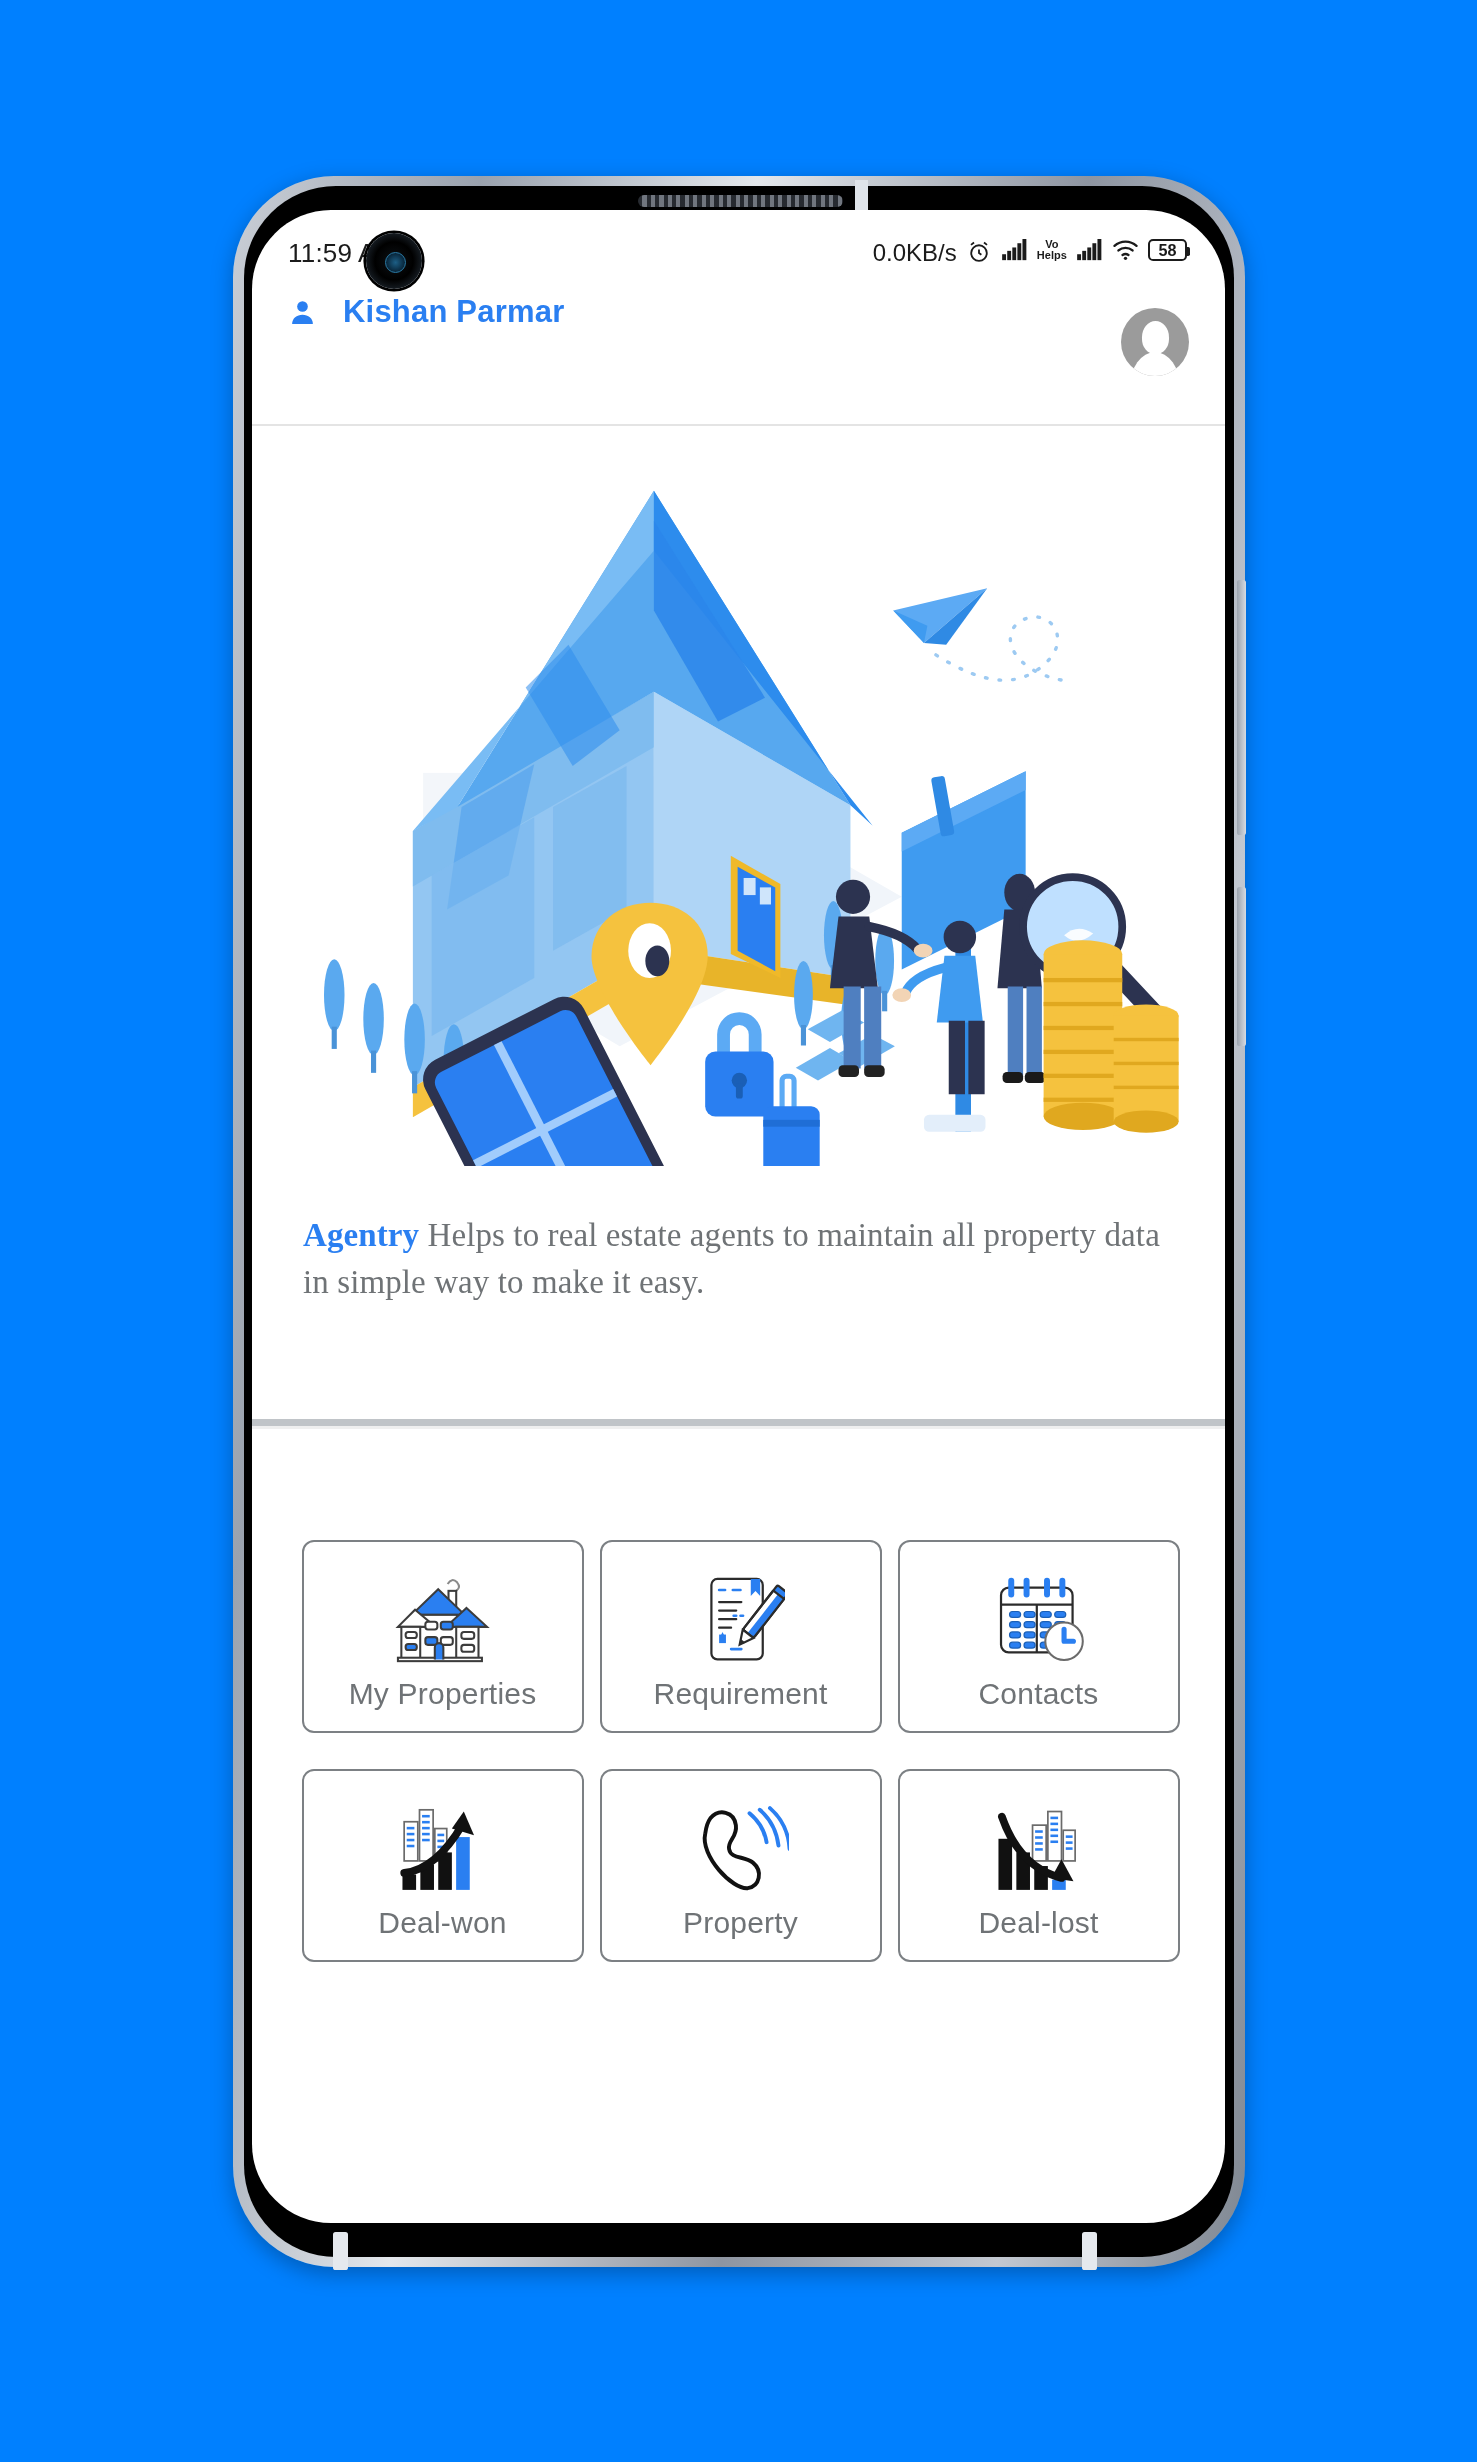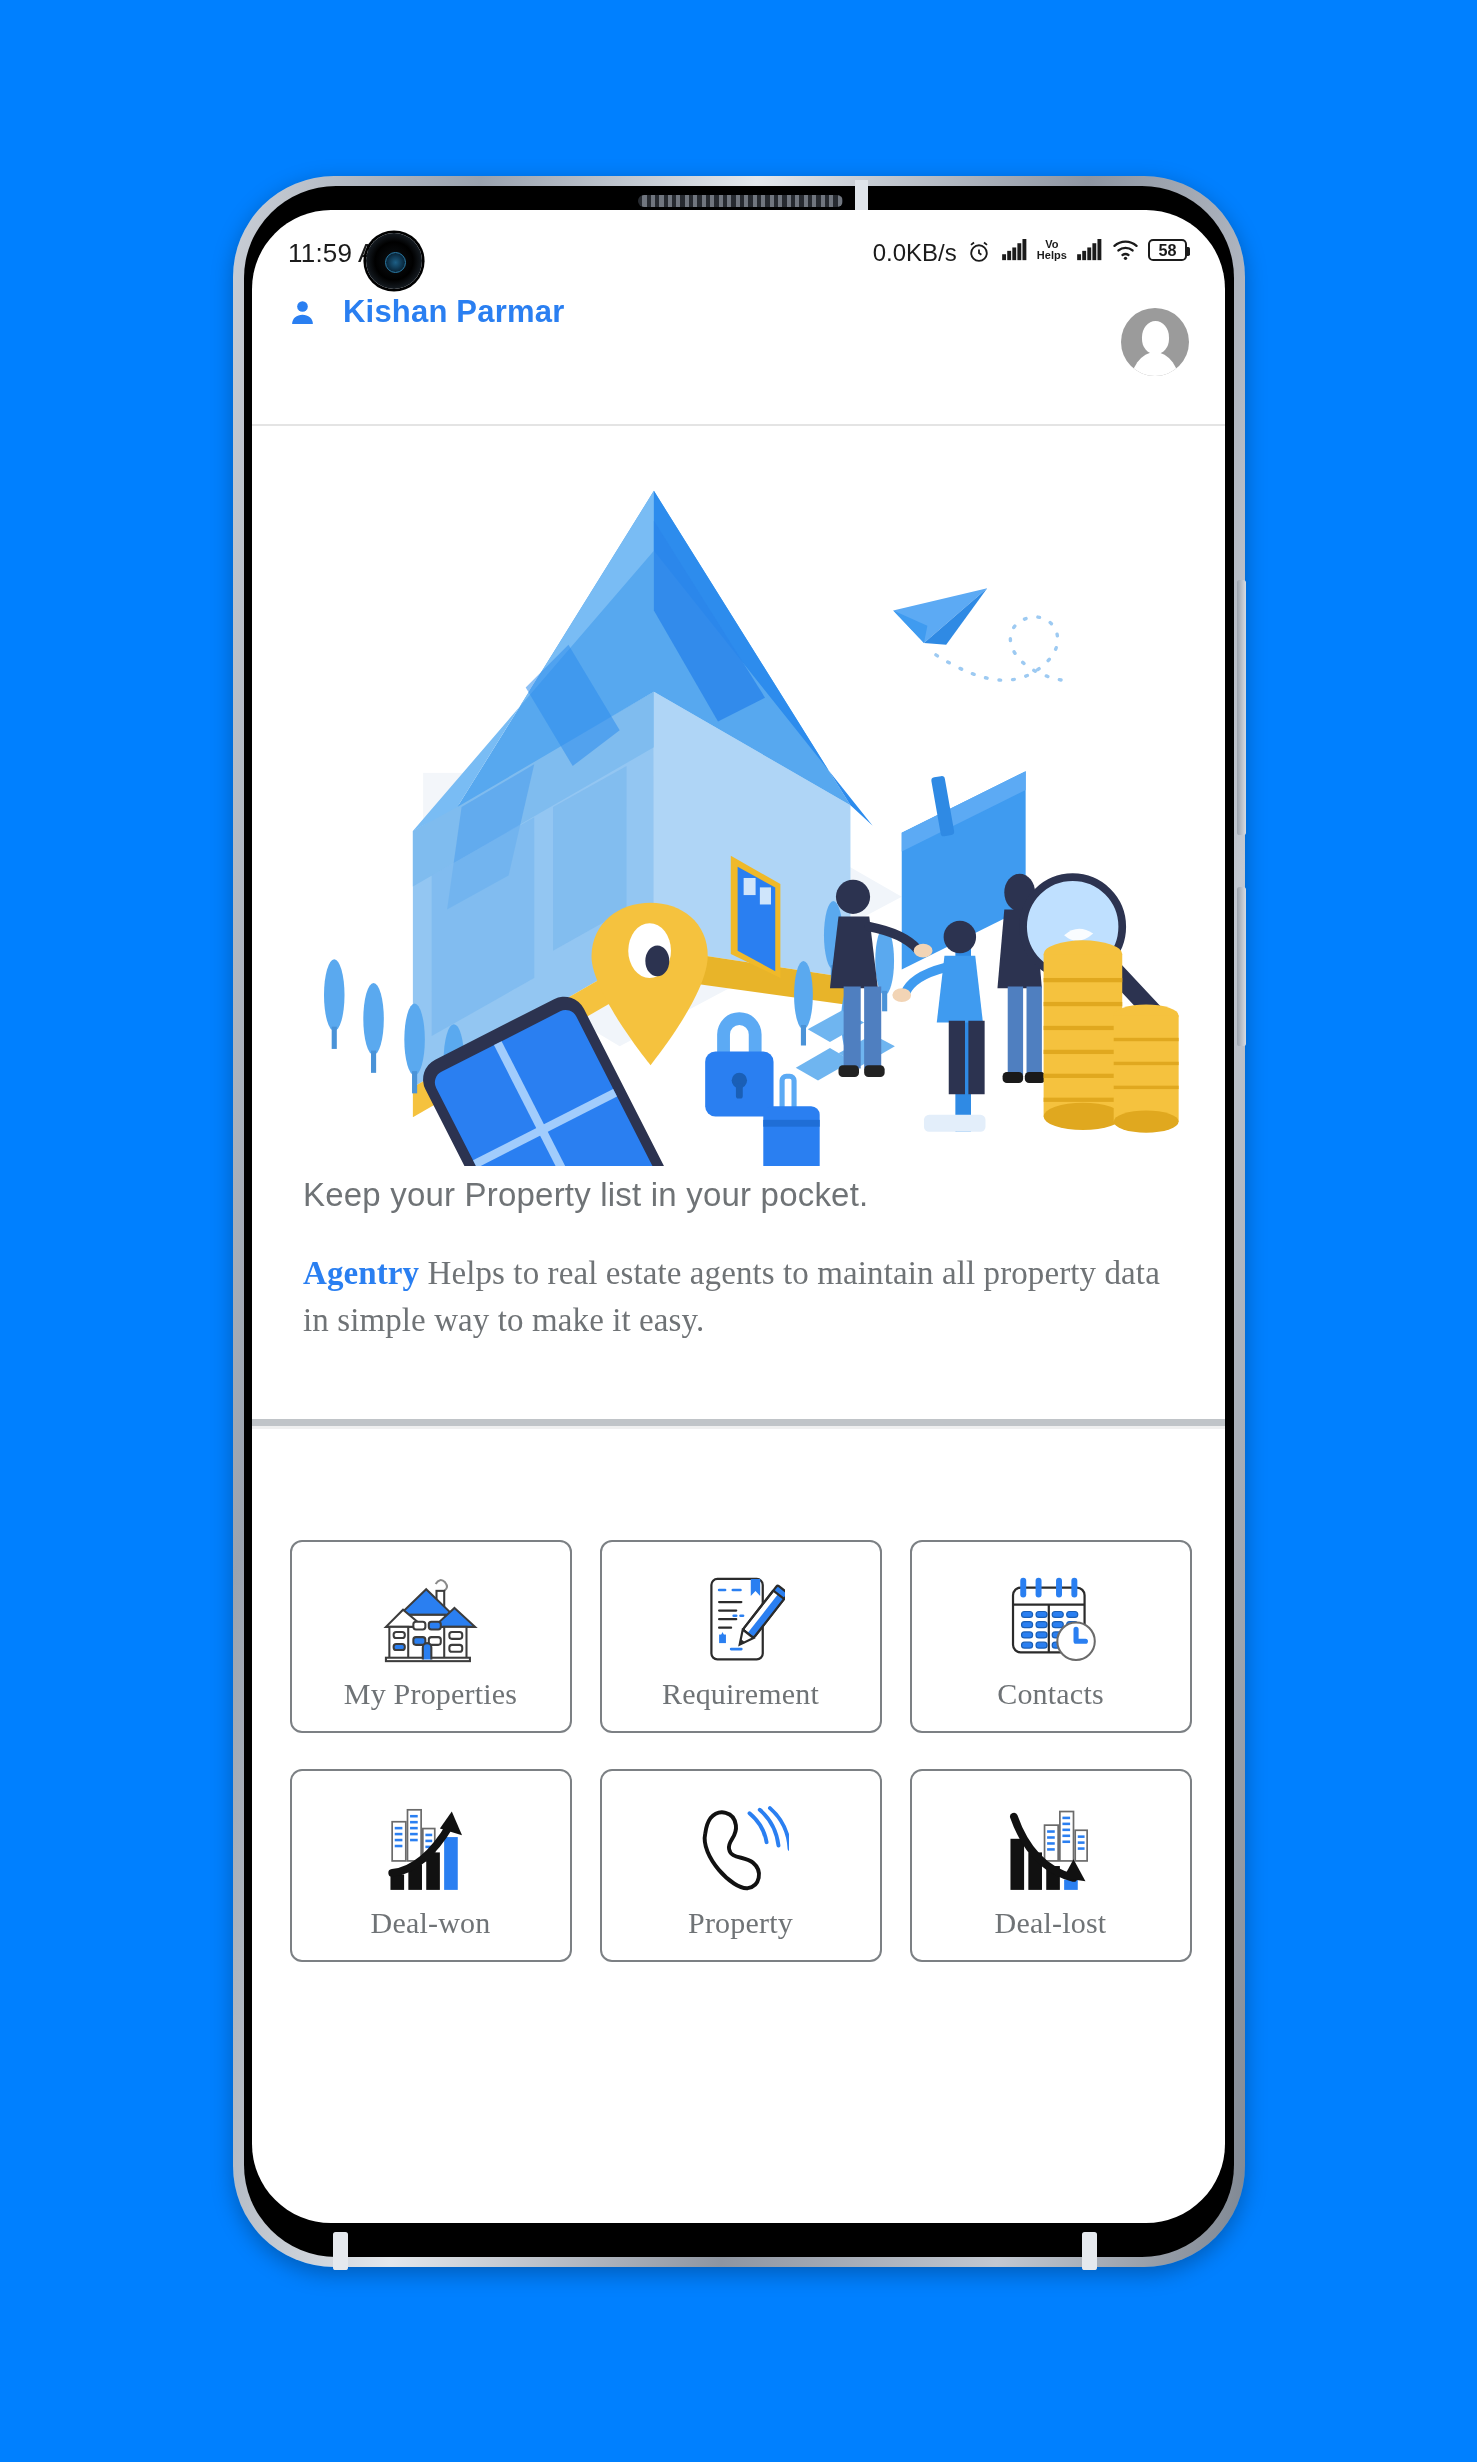--- a/index.html
+++ b/index.html
@@ -152,23 +152,22 @@
   .divider { position:absolute; left:0; top:1209px; width:973px; height:6.8px; background:#c0c4c8; }
   .divider2 { position:absolute; left:0; top:1216px; width:973px; height:2.6px; background:#efefef; }
 
   
   .grid {
     position:absolute; left:19px; top:1330px;
     width:939px;
     display:grid;
     grid-template-columns:repeat(3,282px);
     grid-template-rows:193px 193px;
-    gap:36px 28px;
+    gap:36px 16px;
     justify-content:center;
-    font-family:Liberation Serif, serif;
   }
   .card {
     border:2.6px solid #7c8084;
     border-radius:12px;
     background:#fff;
     display:flex; flex-direction:column;
     align-items:center; justify-content:center;
     gap:5.1px;
     padding-top:6.8px;
   }
@@ -391,21 +390,20 @@
             <rect x="1008" y="710" width="76" height="4"></rect>
               <rect x="1008" y="738" width="76" height="4"></rect>
             <rect x="1008" y="766" width="76" height="4"></rect>
           </g>
           <ellipse cx="1046" cy="808" rx="38" ry="13" fill="#e0a81f"></ellipse>
         </g>
       </svg>
     </div>
 
     <div class="intro">
-      <div class="intro-line1">Keep your Property list in your pocket.</div>
       <div class="intro-line2"><span class="brand">Agentry</span><span> Helps to real estate agents to maintain all property data in simple way to make it easy.</span></div>
     </div>
     <div class="divider"></div>
     <div class="divider2"></div>
 
     <div class="grid">
 
       <div class="card">
         <div class="card-icon">
           <svg width="103" height="96" viewBox="0 0 120 112" fill="none" stroke="#3c3c3c" stroke-width="2.4">

